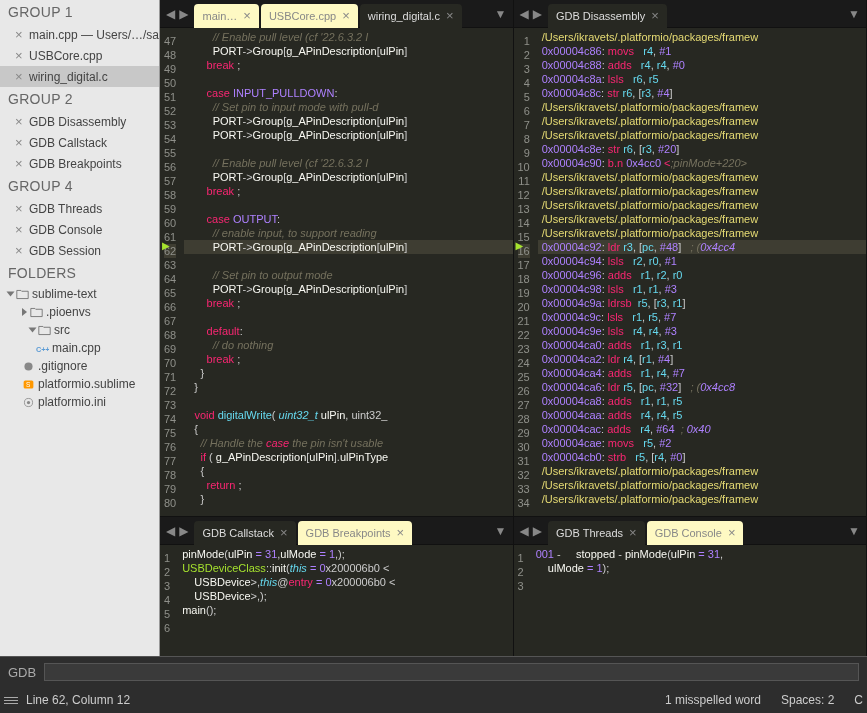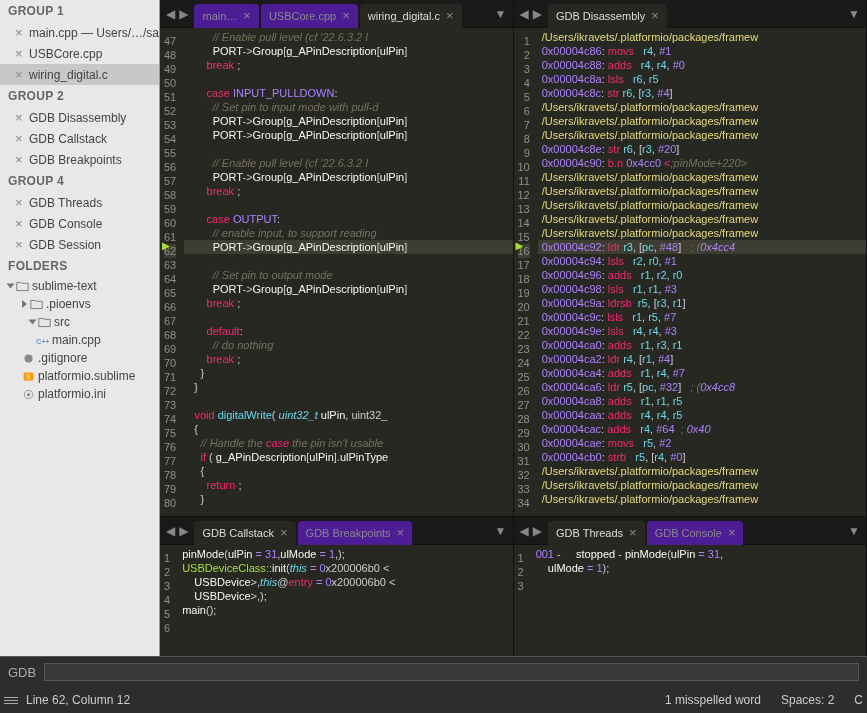--- a/index.html
+++ b/index.html
@@ -1,37 +1,37 @@
 <!DOCTYPE html>
 <html><head>
 <meta charset="utf-8">
 <style>
 *{margin:0;padding:0;box-sizing:border-box;font-family:'Helvetica Neue',Arial,sans-serif}
 body{background:#1e1e1e;color:#ccc;font-size:12px;overflow:hidden;width:867px;height:713px}
 .app{display:flex;flex-direction:column;height:100%}
 .main{display:flex;flex:1;overflow:hidden}
 .sidebar{width:160px;background:#e8e8e8;color:#444;overflow:hidden;border-right:1px solid #999}
-.group-h{font-size:12px;font-weight:bold;color:#666;padding:4px 8px;letter-spacing:.3px}
+.group-h{font-size:14px;font-weight:normal;color:#666;padding:4px 8px;letter-spacing:.3px}
 .file-item{padding:3px 8px 3px 15px;font-size:12px;display:flex;align-items:center;gap:4px;cursor:pointer;white-space:nowrap;overflow:hidden}
 .file-item.sel{background:#c8c8c8}
 .close-x{color:#888;font-size:13px;width:10px;flex-shrink:0}
 .folder-item{padding:2px 8px;display:flex;align-items:center;gap:3px;cursor:pointer;font-size:12px;white-space:nowrap}
 .tri{display:inline-block;width:0;height:0;border-top:4px solid transparent;border-bottom:4px solid transparent;border-left:5px solid #777}
 .tri.open{transform:rotate(90deg)}
 .ficon{width:13px;height:13px;flex-shrink:0}
 .editors{flex:1;display:flex;flex-direction:column;background:#272822}
 .row1{flex:1;display:flex;overflow:hidden}
 .row2{height:140px;display:flex;border-top:1px solid #111}
 .pane{flex:1;display:flex;flex-direction:column;overflow:hidden;border-right:1px solid #111}
 .tabbar{background:#1a1a1a;display:flex;align-items:center;height:28px;border-bottom:1px solid #111}
 .navbtns{display:flex;padding:0 6px;gap:4px}
 .navbtn{color:#888;font-size:12px;cursor:pointer}
 .tab{background:#3a3a3a;color:#bbb;padding:5px 8px;font-size:11px;border-radius:4px 4px 0 0;margin-right:2px;display:flex;align-items:center;gap:6px;cursor:pointer;height:24px;margin-top:4px}
 .tab.active{background:#272822;color:#ddd}
-.tab.inactive{background:#4c1d95;color:#888}
+.tab.inactive{background:#fef9c3;color:#888}
 .tab-x{color:#888;font-size:13px}
 .dropdown{margin-left:auto;margin-right:6px;color:#888;cursor:pointer}
 .code{flex:1;overflow:hidden;font-family:'Menlo','Consolas',monospace;font-size:11px;display:flex;position:relative}
 .gutter{background:#272822;color:#8f908a;text-align:right;padding:6px 8px 2px 4px;user-select:none;font-size:11px;line-height:14px}
 .lines{flex:1;padding:2px 0;line-height:14px;white-space:pre;overflow:hidden}
 .ln{height:14px;padding-left:4px}
 .cur{background:#3e3d32}
 .arrow{position:absolute;color:#a6e22e;font-size:10px;left:2px}
 .cm{color:#75715e;font-style:italic}
 .kw{color:#f92672}

